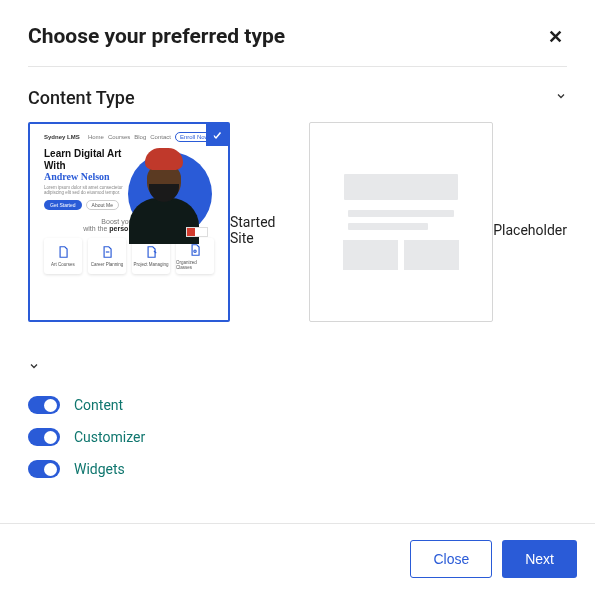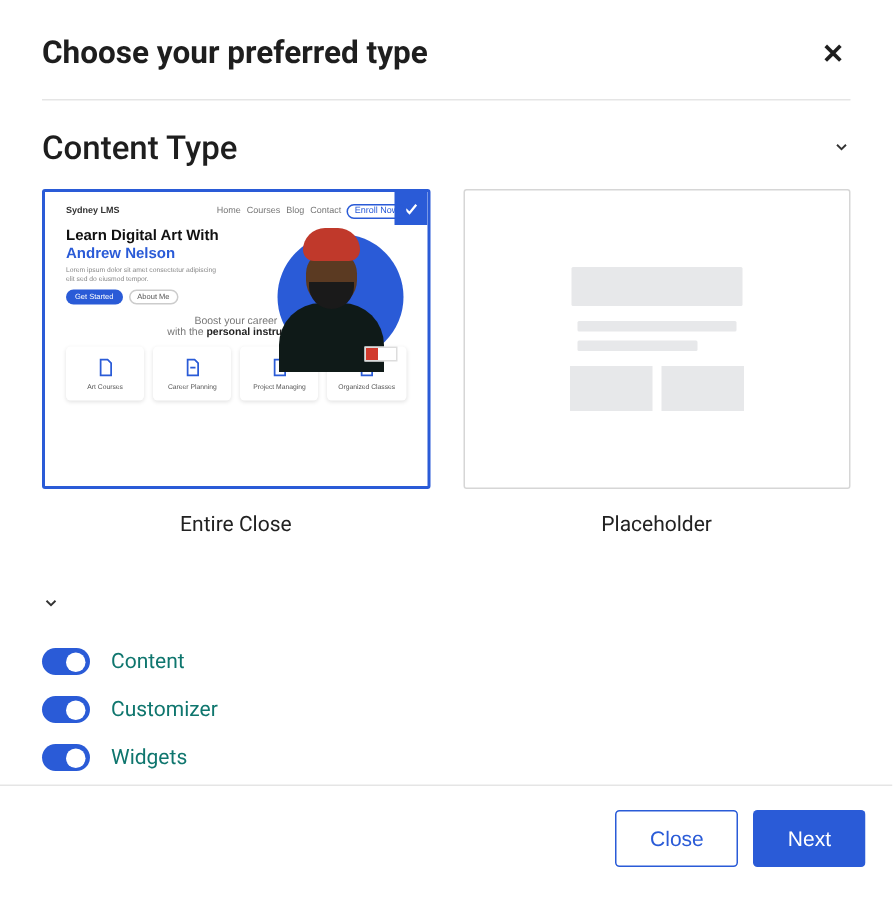--- a/index.html
+++ b/index.html
@@ -25,31 +25,31 @@
 }
 .modal-title { font-size: 21px; font-weight: 700; }
 .close-x { font-size: 18px; font-weight: 700; cursor: pointer; padding: 0 4px; }
 
 .section-head {
   display: flex;
   justify-content: space-between;
   align-items: center;
   padding: 20px 0 14px 0;
 }
-.section-title { font-size: 22px; font-weight: 500; color: #1e1e1e; }
+.section-title { font-size: 18px; font-weight: 500; color: #1e1e1e; }
 .chevron { font-size: 12px; color: #444; }
 
 .card-row {
   display: flex;
   gap: 22px;
 }
 .card {
   flex: 1;
   display: flex;
-  flex-direction: column;
+  flex-direction: row;
   align-items: center;
 }
 .card-frame {
   width: 100%;
   height: 200px;
   border: 1px solid #d6d6d6;
   border-radius: 2px;
   position: relative;
   background: #fff;
   display: flex;
@@ -91,21 +91,21 @@
   font-size: 6px;
   padding: 0 4px 4px 4px;
 }
 .preview-brand { font-weight: 700; color: #333; }
 .preview-nav { display: flex; gap: 4px; align-items: center; }
 .preview-nav span { color: #777; }
 .preview-nav .pill { border: 1px solid #2a5bd7; color: #2a5bd7; border-radius: 6px; padding: 1px 4px; }
 .hero { display: flex; padding: 2px 4px 2px 4px; position: relative; }
 .hero-text { width: 55%; }
 .hero-h1 { font-size: 10px; font-weight: 700; line-height: 1.15; color:#111; margin-bottom: 2px; }
-.hero-h1 .accent { color: #2a5bd7; }
+.hero-h1 .accent { color: #2a5bd7; font-family: Liberation Serif, serif; }
 .hero-sub { font-size: 4.5px; color: #888; line-height: 1.3; margin-bottom: 4px; width: 85%; }
 .hero-btns { display: flex; gap: 4px; }
 .hero-btn-fill { background: #2a5bd7; color: #fff; border-radius: 8px; font-size: 5px; padding: 2px 6px; }
 .hero-btn-out { border: 1px solid #ccc; color: #555; border-radius: 8px; font-size: 5px; padding: 1px 5px; }
 .hero-figure {
   position: absolute;
   right: 6px; top: -2px;
   width: 95px; height: 95px;
 }
 .blob {
@@ -351,21 +351,21 @@
                   <svg width="14" height="14" viewBox="0 0 24 24">
                     <path d="M7 3h8l4 4v14H7z"></path>
                     <circle cx="12" cy="14" r="2"></circle>
                   </svg>
                 </div>
               <div class="tile-label">Organized Classes</div>
             </div>
           </div>
         </div>
       </div>
-      <div class="card-label">Entire Close</div>
+      <div class="card-label">Started Site</div>
     </div>
 
     <div class="card">
       <div class="card-frame">
         <div class="ph-wrap">
           <div class="ph-bar ph-top"></div>
           <div class="ph-lines">
             <div class="ph-bar ph-line1" style="margin-left:7px"></div>
             <div class="ph-bar ph-line2"></div>
           </div>

